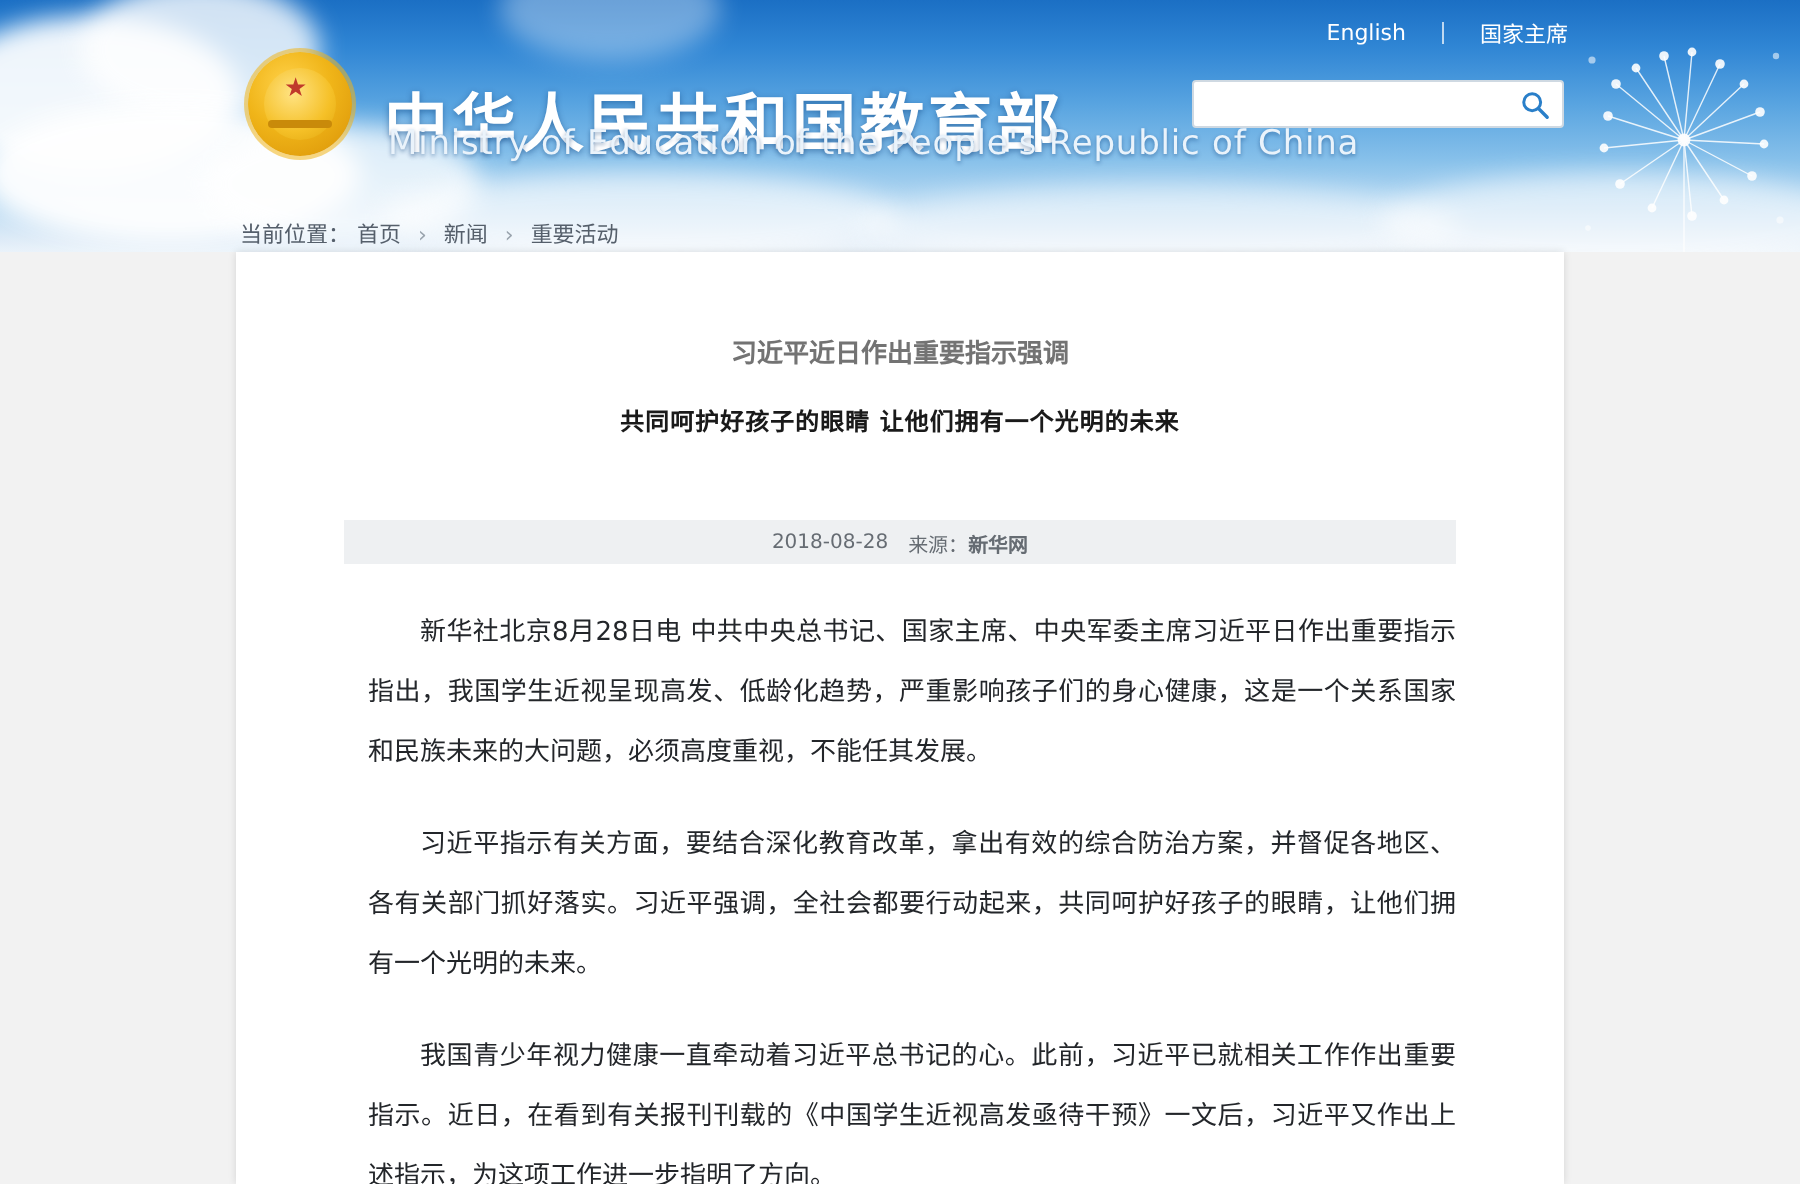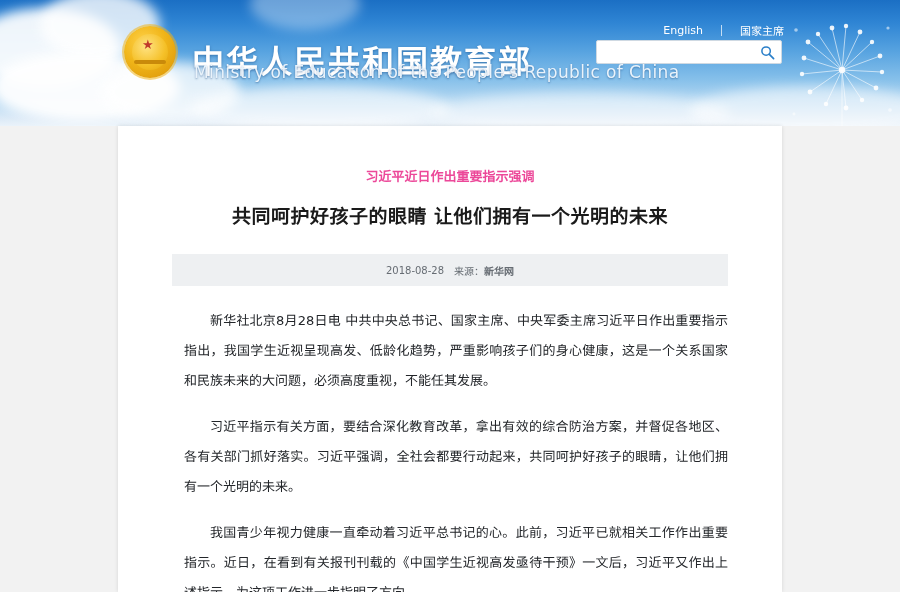--- a/index.html
+++ b/index.html
@@ -108,21 +108,21 @@
     color: #eaf3fb;
     font-size: 17px;
     letter-spacing: .4px;
     text-shadow: 0 1px 2px rgba(0,50,110,.45);
     white-space: nowrap;
   }
 
   
   .toplinks {
     position: absolute;
-    right: 116px; top: 22px;
+    right: 116px; top: 8px;
     display: flex;
     align-items: center;
     gap: 18px;
     font-size: 11px;
     color: #ffffff;
   }
   .toplinks a {
     color: #ffffff;
     text-decoration: none;
     white-space: nowrap;
@@ -188,35 +188,35 @@
     height: 466px;
     background: #ffffff;
     box-shadow: 0 0 4px rgba(0,0,0,.12);
   }
   .card-inner {
     padding: 26px 54px 0 54px;
   }
   .kicker {
     text-align: center;
     font-size: 13px;
-    color: #ec4899;
+    color: #737373;
     font-weight: bold;
     margin-top: 14px;
   }
   .headline {
     text-align: center;
-    font-size: 19px;
+    font-size: 12px;
     color: #1a1a1a;
     font-weight: bold;
     margin-top: 16px;
     letter-spacing: .5px;
   }
   .meta {
-    margin-top: 26px;
-    height: 32px;
+    margin-top: 42px;
+    height: 22px;
     background: #eef0f2;
     display: flex;
     align-items: center;
     justify-content: center;
     gap: 10px;
     font-size: 10px;
     color: #666c73;
   }
   .meta a { color: #666c73; text-decoration: none; font-weight: bold; }
   .article {
@@ -330,20 +330,28 @@
       <input type="text" placeholder="" style="">
       <span class="search-btn">
         <svg width="15" height="15" viewBox="0 0 16 16">
           <circle cx="6.5" cy="6.5" r="4.5" fill="none" stroke="#2a7fc9" stroke-width="1.6"></circle>
           <line x1="10" y1="10" x2="14.5" y2="14.5" stroke="#2a7fc9" stroke-width="1.8" stroke-linecap="round"></line>
         </svg>
       </span>
     </div>
   </div>
 
+  <div class="breadcrumb">
+    <span>当前位置：</span>
+    <a href="#">首页</a>
+    <span class="arrow">›</span>
+    <a href="#">新闻</a>
+    <span class="arrow">›</span>
+    <a href="#">重要活动</a>
+  </div>
 
   <div class="gutter-l"></div>
   <div class="gutter-r"></div>
 
   <div class="card">
     <div class="card-inner">
       <div class="kicker">习近平近日作出重要指示强调</div>
       <div class="headline">共同呵护好孩子的眼睛 让他们拥有一个光明的未来</div>
 
       <div class="meta">

